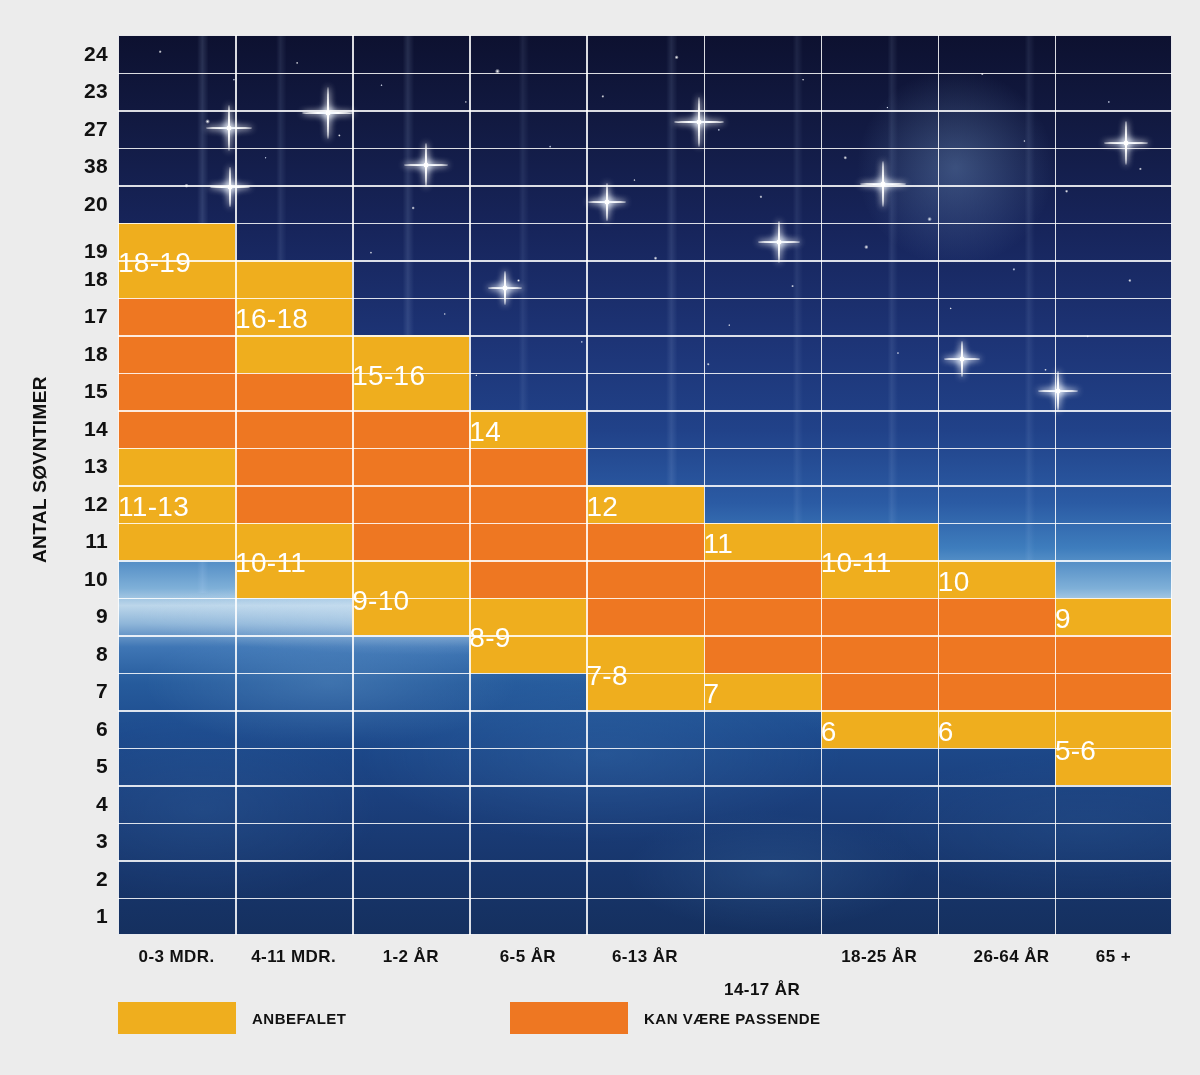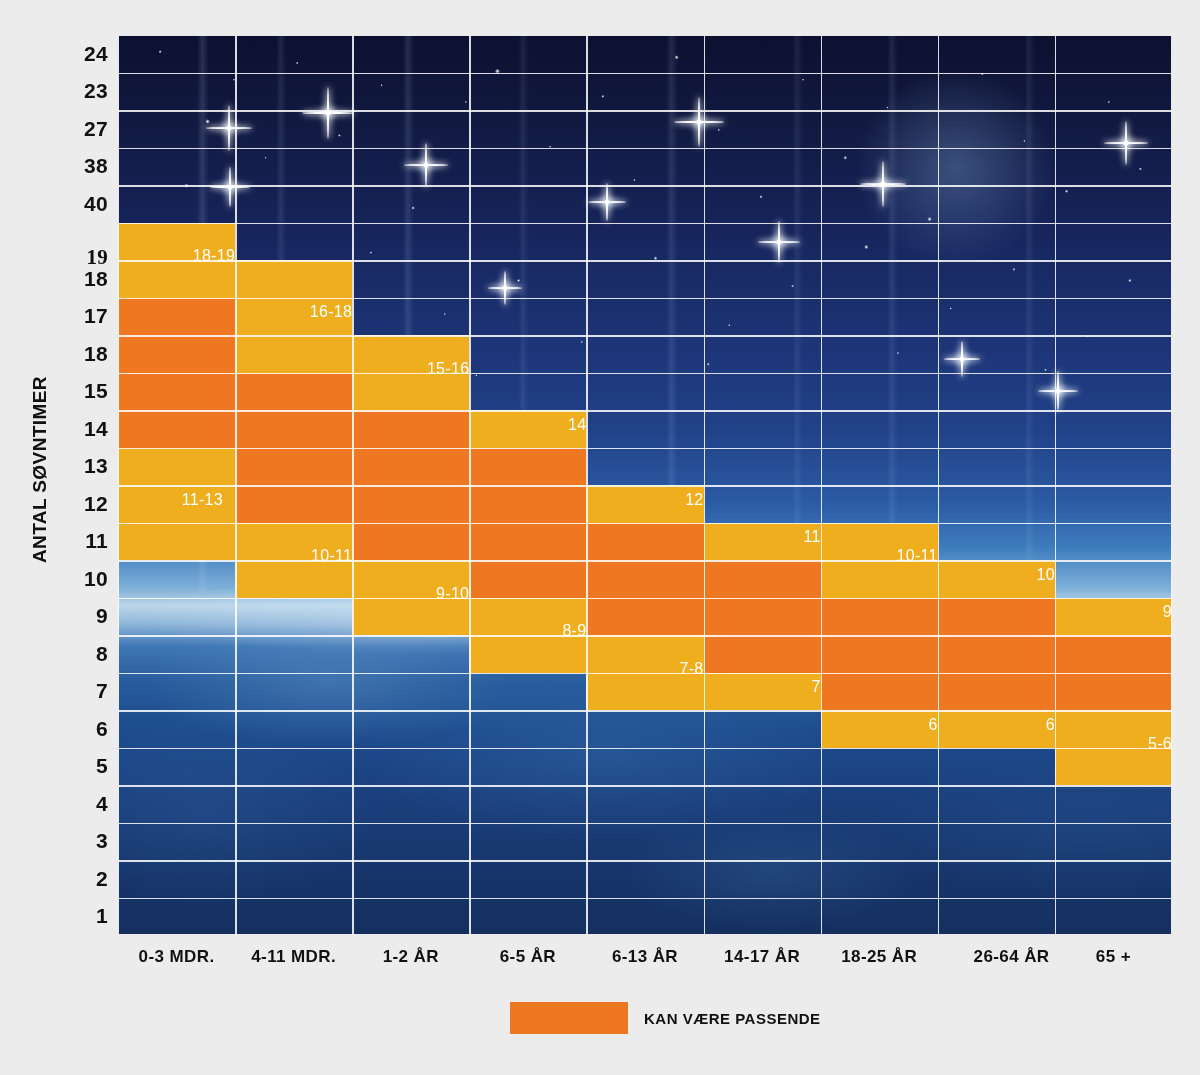--- a/index.html
+++ b/index.html
@@ -186,22 +186,22 @@
   .gridline-v { position:absolute; top:0; height:100%; width:1.5px; background:rgba(255,255,255,.85); }
   #plot-border {
     position:absolute; left:0; top:0; width:100%; height:100%;
     border:1.5px solid rgba(255,255,255,.9);
   }
 
   
   .band { position:absolute; }
   .band-label {
     position:absolute; left:0; width:100%;
-    text-align:right;
-    color:#fff; font-size:16px; font-weight:500;
+    text-align:left;
+    color:#fff; font-size:28px; font-weight:500;
     letter-spacing:.3px; pointer-events:none;
   }
 
   
   #x-ticks { position:absolute; left:118px; top:942px; width:1054px; height:30px; }
   .xtick {
     position:absolute; top:0; height:30px;
     display:flex; align-items:center; justify-content:center;
     font-size:17px; font-weight:bold; color:#111; letter-spacing:.4px;
     white-space:nowrap;
@@ -219,22 +219,22 @@
 </head>
 <body>
 
 <div id="y-axis-title">ANTAL SØVNTIMER</div>
 
 <div id="y-ticks">
     <div class="ytick" style="top: 0px; height: 37.5px;">24</div>
     <div class="ytick" style="top: 37.5px; height: 37.5px;">23</div>
     <div class="ytick" style="top: 75px; height: 37.5px;">27</div>
     <div class="ytick" style="top: 112.5px; height: 37.5px;">38</div>
-    <div class="ytick" style="top: 150px; height: 37.5px;">40</div>
-    <div class="ytick" style="top: 204px; height: 37.5px; font-family: Liberation Serif, serif;">19</div>
+    <div class="ytick" style="top: 150px; height: 37.5px;">20</div>
+    <div class="ytick" style="top: 197px; height: 37.5px;">19</div>
     <div class="ytick" style="top: 225px; height: 37.5px;">18</div>
     <div class="ytick" style="top: 262.5px; height: 37.5px;">17</div>
     <div class="ytick" style="top: 300px; height: 37.5px;">18</div>
     <div class="ytick" style="top: 337.5px; height: 37.5px;">15</div>
     <div class="ytick" style="top: 375px; height: 37.5px;">14</div>
     <div class="ytick" style="top: 412.5px; height: 37.5px;">13</div>
     <div class="ytick" style="top: 450px; height: 37.5px;">12</div>
     <div class="ytick" style="top: 487.5px; height: 37.5px;">11</div>
     <div class="ytick" style="top: 525px; height: 37.5px;">10</div>
     <div class="ytick" style="top: 562.5px; height: 37.5px;">9</div>
@@ -378,24 +378,28 @@
     </div>
   <div id="plot-border"></div>
 </div>
 
 <div id="x-ticks">
     <div class="xtick" style="left: 0px; width: 117.111px;">0-3 MDR.</div>
     <div class="xtick" style="left: 117.111px; width: 117.111px;">4-11 MDR.</div>
     <div class="xtick" style="left: 234.222px; width: 117.111px;">1-2 ÅR</div>
     <div class="xtick" style="left: 351.333px; width: 117.111px;">6-5 ÅR</div>
     <div class="xtick" style="left: 468.444px; width: 117.111px;">6-13 ÅR</div>
-    <div class="xtick" style="left: 585.556px; width: 117.111px;">14-17 ÅR</div>
+    <div class="xtick" style="left: 585.556px; width: 117.111px; margin-top: 33px;">14-17 ÅR</div>
     <div class="xtick" style="left: 702.667px; width: 117.111px;">18-25 ÅR</div>
     <div class="xtick" style="left: 835px; width: 117.111px;">26-64 ÅR</div>
     <div class="xtick" style="left: 936.889px; width: 117.111px;">65 +</div>
   </div>
 
 <div id="legend">
+    <div class="legend-item" style="left: 0px;">
+      <div class="legend-swatch" style="background: rgb(239, 174, 30);"></div>
+      <div class="legend-label">ANBEFALET</div>
+    </div>
     <div class="legend-item" style="left: 392px;">
       <div class="legend-swatch" style="background: rgb(238, 119, 34);"></div>
       <div class="legend-label">KAN VÆRE PASSENDE</div>
     </div>
   </div>
 
 </body></html>

